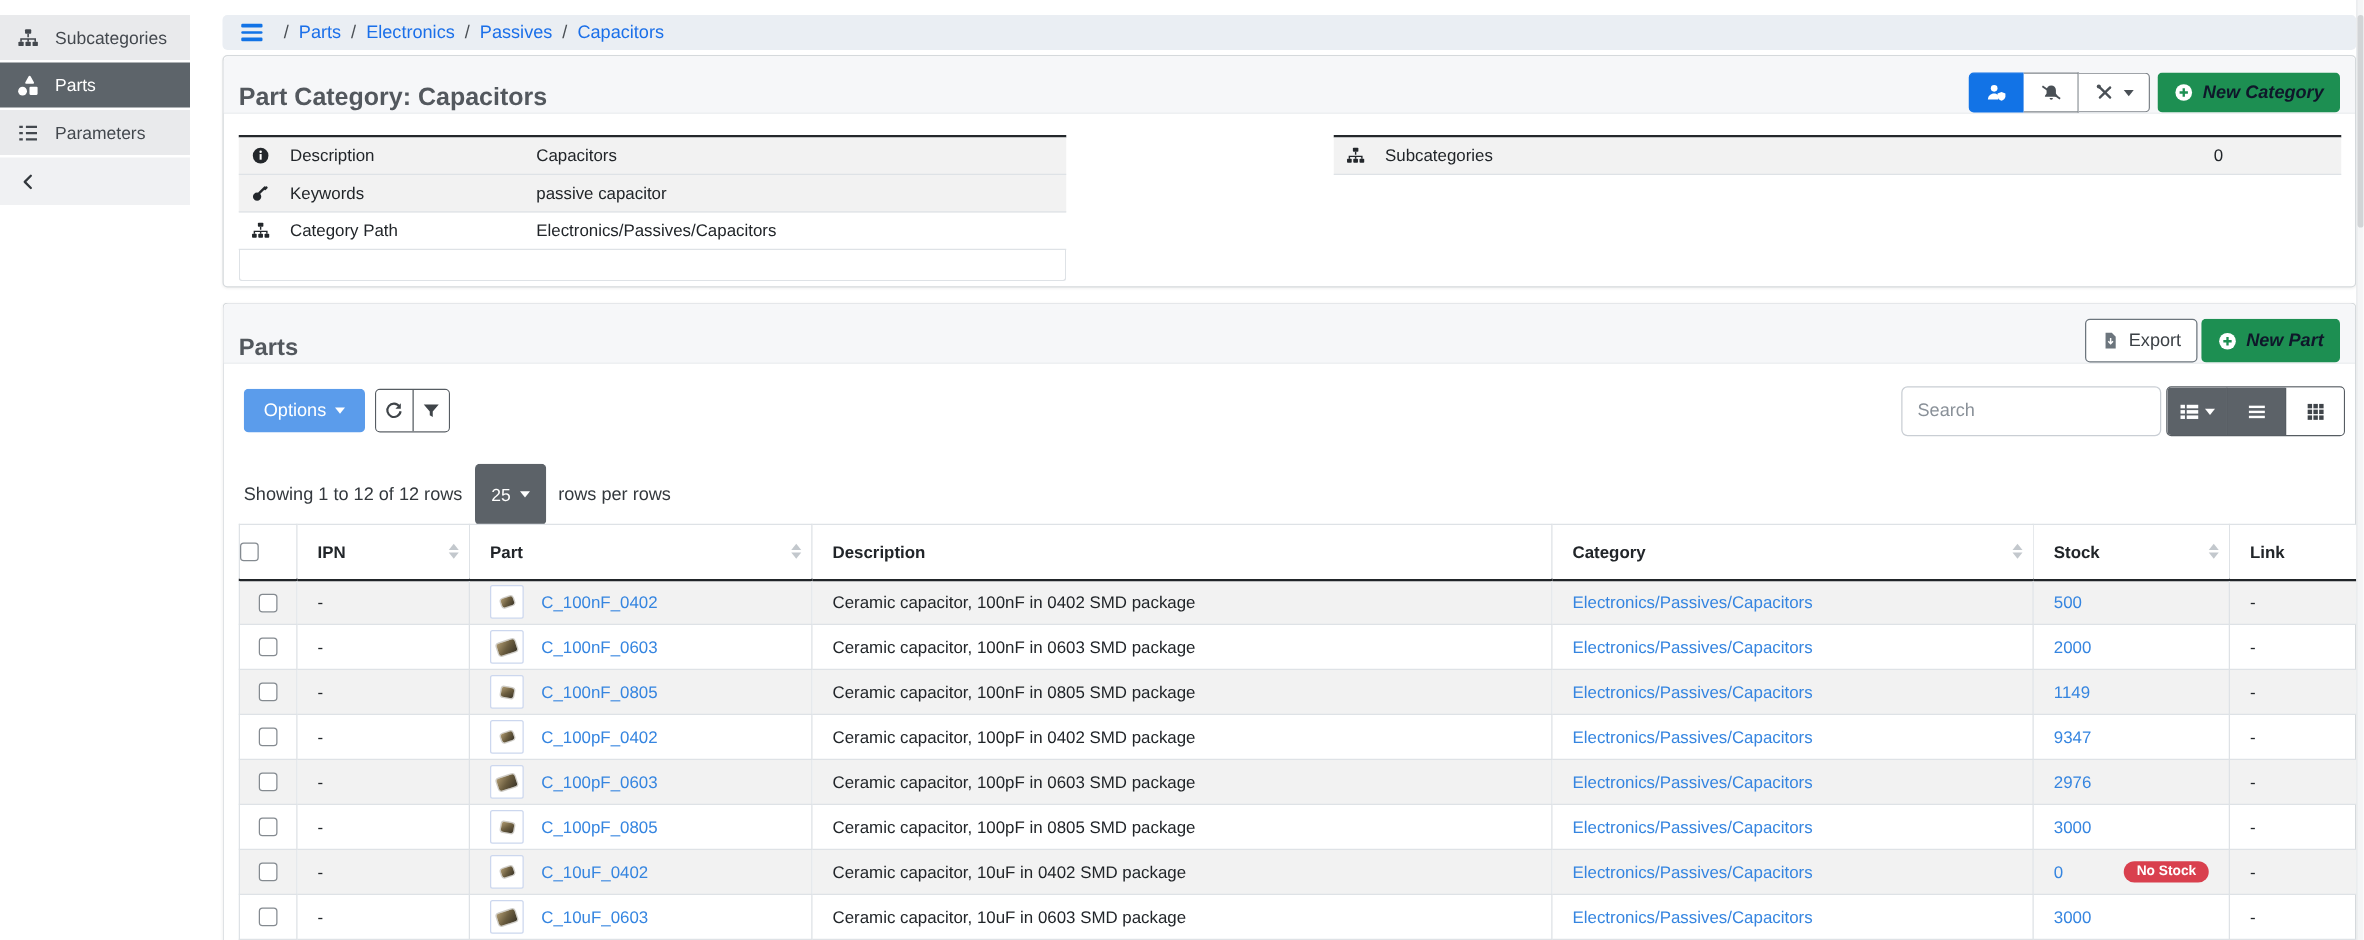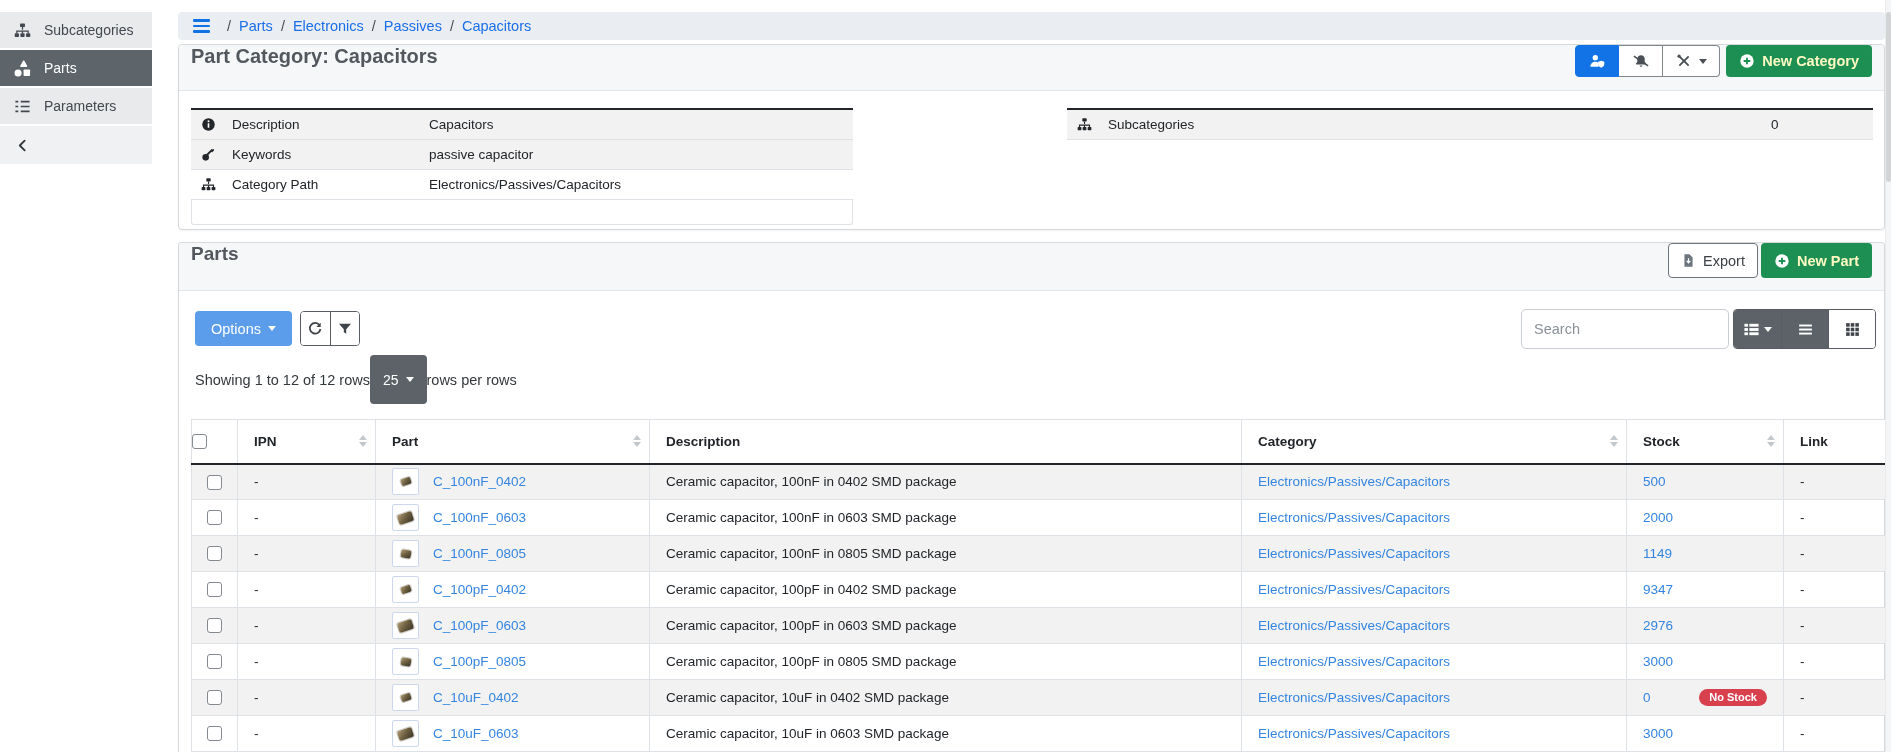--- a/index.html
+++ b/index.html
@@ -21,37 +21,37 @@
             border-radius:4px;display:flex;align-items:center;padding-left:15px;font-size:14.5px;}
   .burger{width:17px;display:flex;flex-direction:column;gap:3px;margin-right:9px;cursor:pointer;}
   .burger i{display:block;height:2.6px;background:#1273e6;border-radius:1px;}
   .crumb-sep{color:#4a4f54;margin:0 8px;}
   .crumb-link{color:#1a6fe9;text-decoration:none;cursor:pointer;}
 
   
   .panel{position:absolute;background:#fff;border:1px solid #d5d9dc;border-radius:4px;
          box-shadow:0 1px 2px rgba(0,0,0,.05);}
   .panel-titlebar{height:46px;background:#f6f7f9;border-bottom:1px solid #e3e6e9;
-                  display:flex;align-items:flex-start;padding:0 12px;border-radius:4px 4px 0 0;}
+                  display:flex;align-items:flex-end;padding:0 12px;border-radius:4px 4px 0 0;}
   .panel-title{font-size:20px;font-weight:bold;color:#53585e;}
 
   
   .header-panel{left:178px;top:44px;width:1707px;height:186px;}
   .hdr-actions{margin-left:auto;display:flex;align-items:center;}
   .btn{display:inline-flex;align-items:center;justify-content:center;cursor:pointer;font-size:14.5px;
        border:1px solid transparent;gap:7px;}
   .btngroup{display:flex;}
   .btngroup .btn{border-radius:0;border:1px solid #80868c;border-left-width:0;}
   .btngroup .btn:first-child{border-left-width:1px;border-radius:4px 0 0 4px;}
   .btngroup .btn:last-child{border-radius:0 4px 4px 0;}
   .btn-blue{background:#1273e6;border-color:#1273e6 !important;}
   .btn-ghost{background:#fff;color:#4a5056;}
   .btn-sq{width:44px;height:32px;}
   .btn-sq.wide{width:57px;}
-  .btn-green{background:#1d8f52;color:#fef9c3;height:32px;padding:0 12px;border-radius:4px;margin-left:6px;font-weight:bold;}
+  .btn-green{background:#1d8f52;color:#0f172a;height:32px;padding:0 12px;border-radius:4px;margin-left:6px;font-weight:bold;font-style:italic;}
   .btn svg{width:16px;height:16px;}
   .caret{width:0;height:0;border:4px solid transparent;border-top:5px solid currentColor;margin-top:4px;}
   .caret.white{color:#fff;}
 
   
   .dtable{position:absolute;top:63px;border-top:2px solid #23272b;font-size:13.5px;}
   .dtable-left{left:12px;width:662px;}
   .dtable-right{left:888px;width:806px;}
   .drow{position:relative;height:30px;display:flex;align-items:center;border-bottom:1px solid #dee2e6;}
   .drow.striped{background:#f2f2f2;}
@@ -83,21 +83,21 @@
              font-family:"Liberation Sans",sans-serif;}
   .searchbox::placeholder{color:#8a9199;}
   .viewgroup{position:absolute;left:1554px;top:66px;height:40px;display:flex;border:1px solid #565c62;
              border-radius:4px;overflow:hidden;}
   .viewbtn{width:47px;display:flex;align-items:center;justify-content:center;gap:4px;cursor:pointer;}
   .viewbtn + .viewbtn{border-left:1px solid #565c62;}
   .viewbtn.dark{background:#5c6268;color:#fff;}
   .viewbtn.light{background:#fff;color:#3f4449;}
   .viewbtn svg{width:17px;height:17px;}
 
-  .pagerow{position:absolute;left:16px;top:112px;display:flex;align-items:center;
+  .pagerow{position:absolute;left:16px;top:128px;display:flex;align-items:center;gap:10px;
            font-size:14.5px;color:#33383d;}
   .btn-pagesize{background:#5c6268;color:#fff;height:49px;padding:0 12px;border-radius:4px;font-size:14px;}
 
   
   table.parts{position:absolute;left:12px;top:176px;width:1695px;border-collapse:collapse;
               table-layout:fixed;font-size:13.5px;}
   table.parts th{height:44px;border:1px solid #dee2e6;border-top:1px solid #dee2e6;
                  border-bottom:2px solid #212529;text-align:left;padding:0 8px 0 16px;
                  font-weight:bold;color:#212529;position:relative;background:#fff;}
   table.parts td{height:36px;border:1px solid #dee2e6;padding:0 16px;color:#212529;

